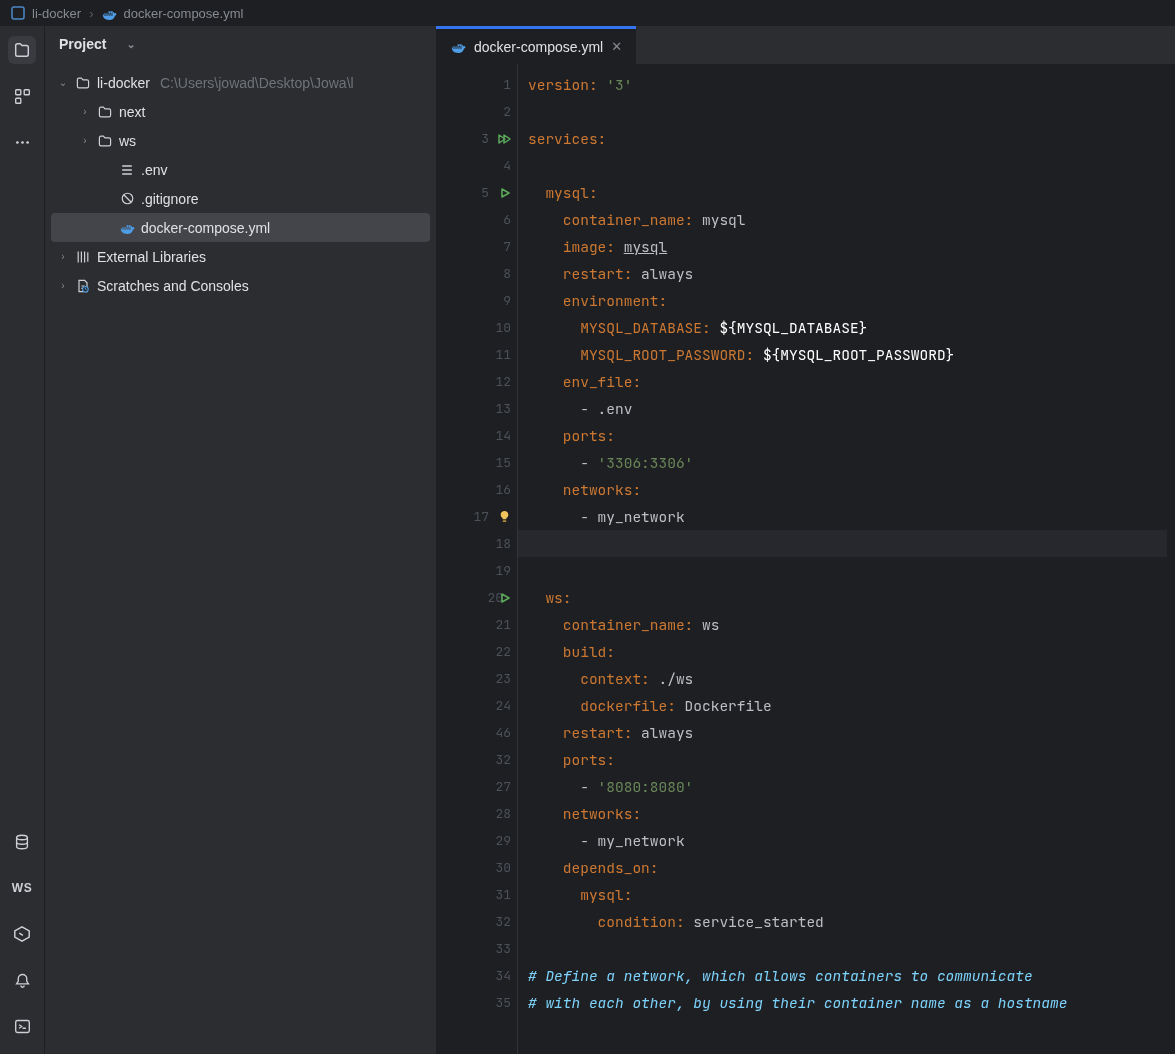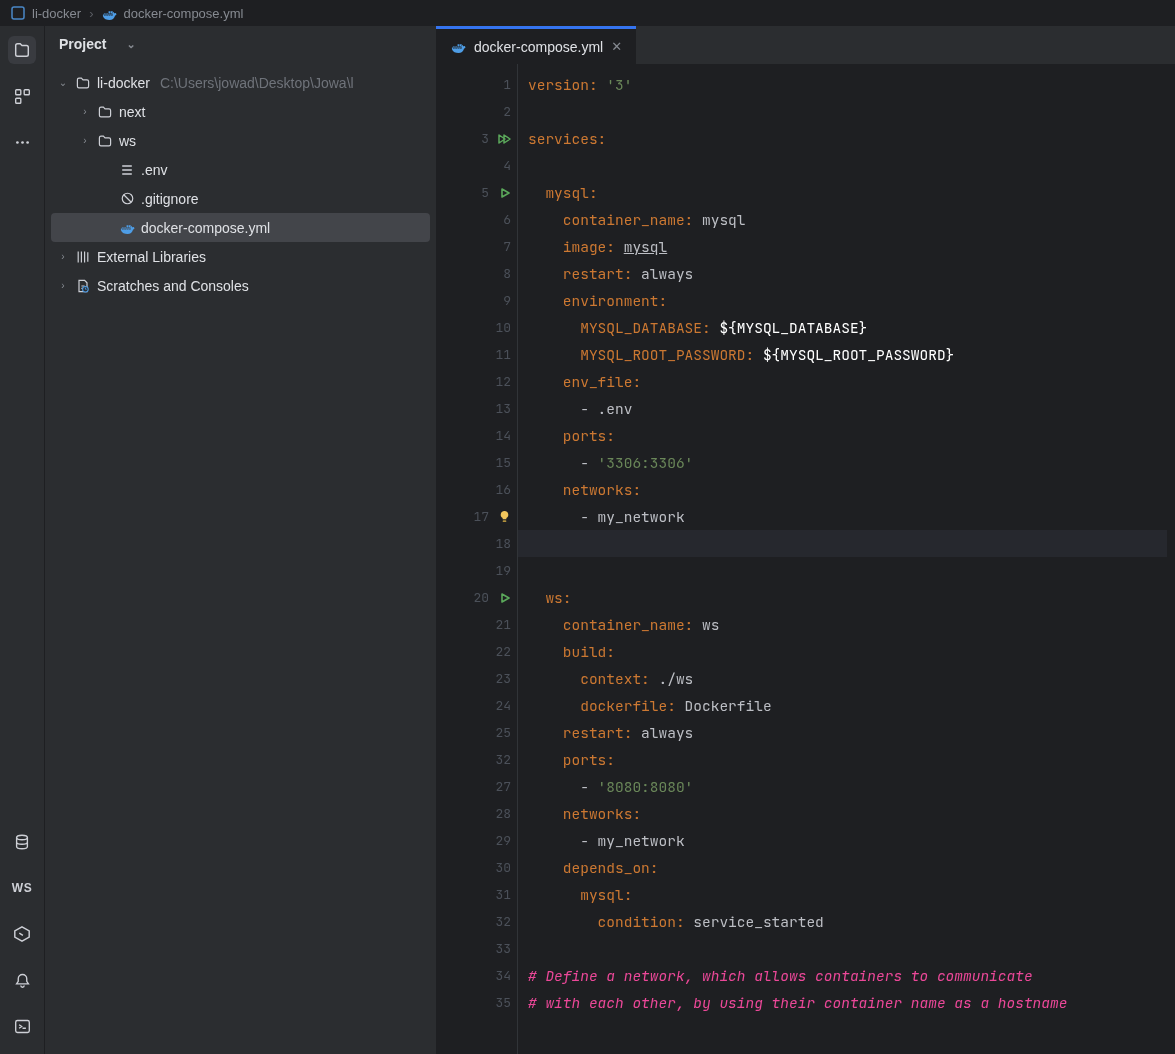--- a/index.html
+++ b/index.html
@@ -68,21 +68,21 @@
 .gutter-row .ln { min-width:22px; text-align:right; }
 .gutter-row .icon { position:absolute; right:6px; }
 .code {
   flex:1; padding:7px 8px 0 10px; font-family:'JetBrains Mono',Consolas,monospace;
   font-size:14.5px; line-height:27px; white-space:pre; overflow:hidden;
 }
 .code .row { height:27px; }
 .code .row.current { background:#26282e; margin-left:-10px; padding-left:10px; }
 .k-key{color:#cc7832} .k-str{color:#6a8759} .k-colon{color:#cc7832}
 .k-val{color:#bcbec4} .k-var{color:#ffffff} .k-link{color:#bcbec4;text-decoration:underline}
-.k-cmt{color:#ec4899;font-style:italic}
+.k-cmt{color:#7dd3fc;font-style:italic}
 
 .ico{display:inline-flex;width:16px;height:16px;align-items:center;justify-content:center}
 svg{display:block}
 </style>
 </head>
 <body>
 
 <div class="breadcrumb">
   <span class="breadcrumb-item">
     <span class="ico">
@@ -320,41 +320,41 @@
               </svg>
             </span>
           </div>
           <div class="gutter-row">
             <span class="ln">18</span>
           </div>
           <div class="gutter-row">
             <span class="ln">19</span>
           </div>
           <div class="gutter-row">
-            <span class="ln" style="margin-right: 22px;">20</span>
+            <span class="ln" style="margin-right: 8px;">20</span>
             <span class="icon">
               <svg width="12" height="12" viewBox="0 0 12 12">
                 <path fill="none" stroke="#5ba85b" stroke-width="1.6" stroke-linejoin="round" d="M3 2l7 4-7 4z"></path>
               </svg>
             </span>
           </div>
           <div class="gutter-row">
             <span class="ln">21</span>
           </div>
           <div class="gutter-row">
             <span class="ln">22</span>
           </div>
           <div class="gutter-row">
             <span class="ln">23</span>
           </div>
           <div class="gutter-row">
             <span class="ln">24</span>
           </div>
           <div class="gutter-row">
-            <span class="ln">25</span>
+            <span class="ln">46</span>
           </div>
           <div class="gutter-row">
             <span class="ln">32</span>
           </div>
           <div class="gutter-row">
             <span class="ln">27</span>
           </div>
           <div class="gutter-row">
             <span class="ln">28</span>
           </div>

